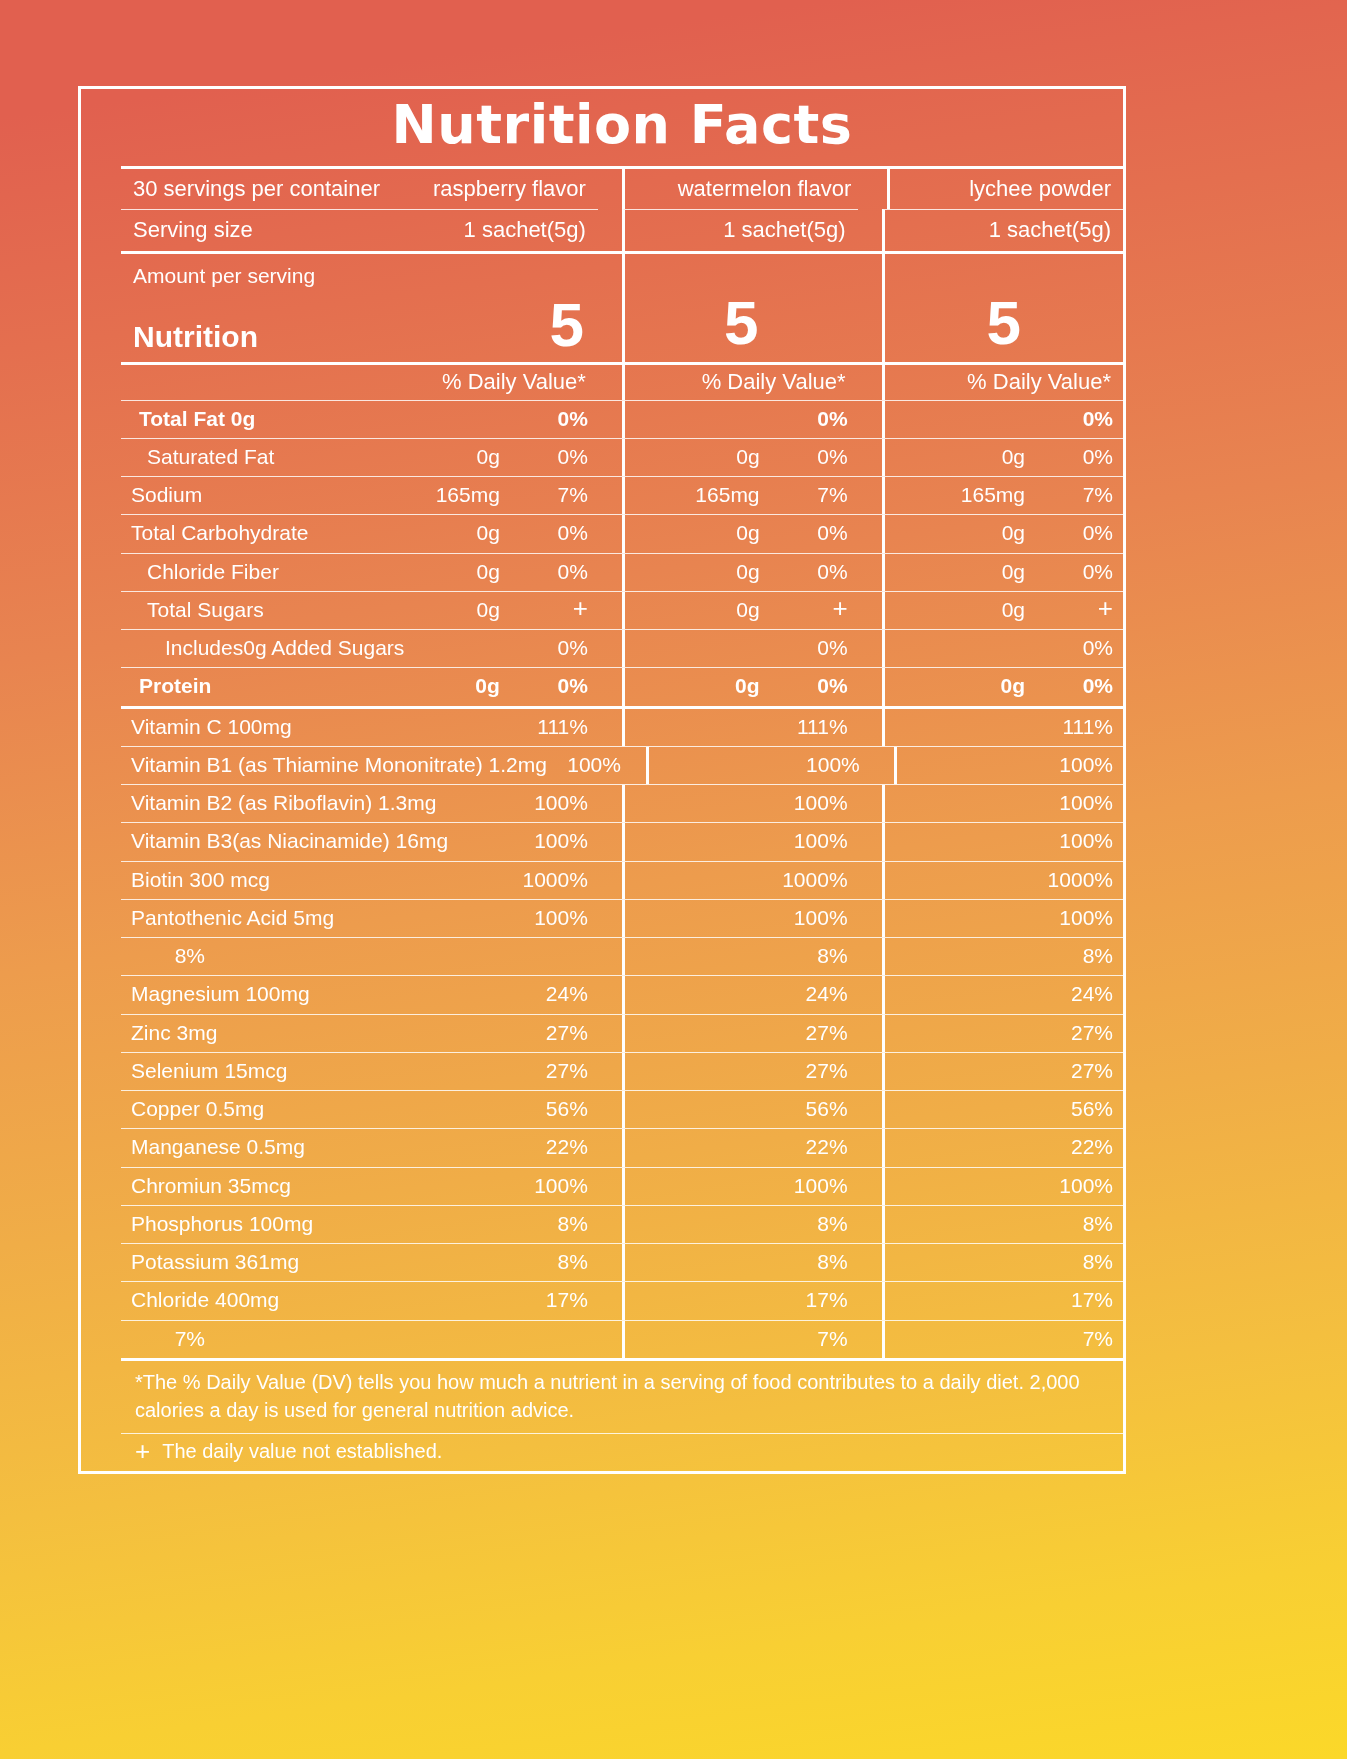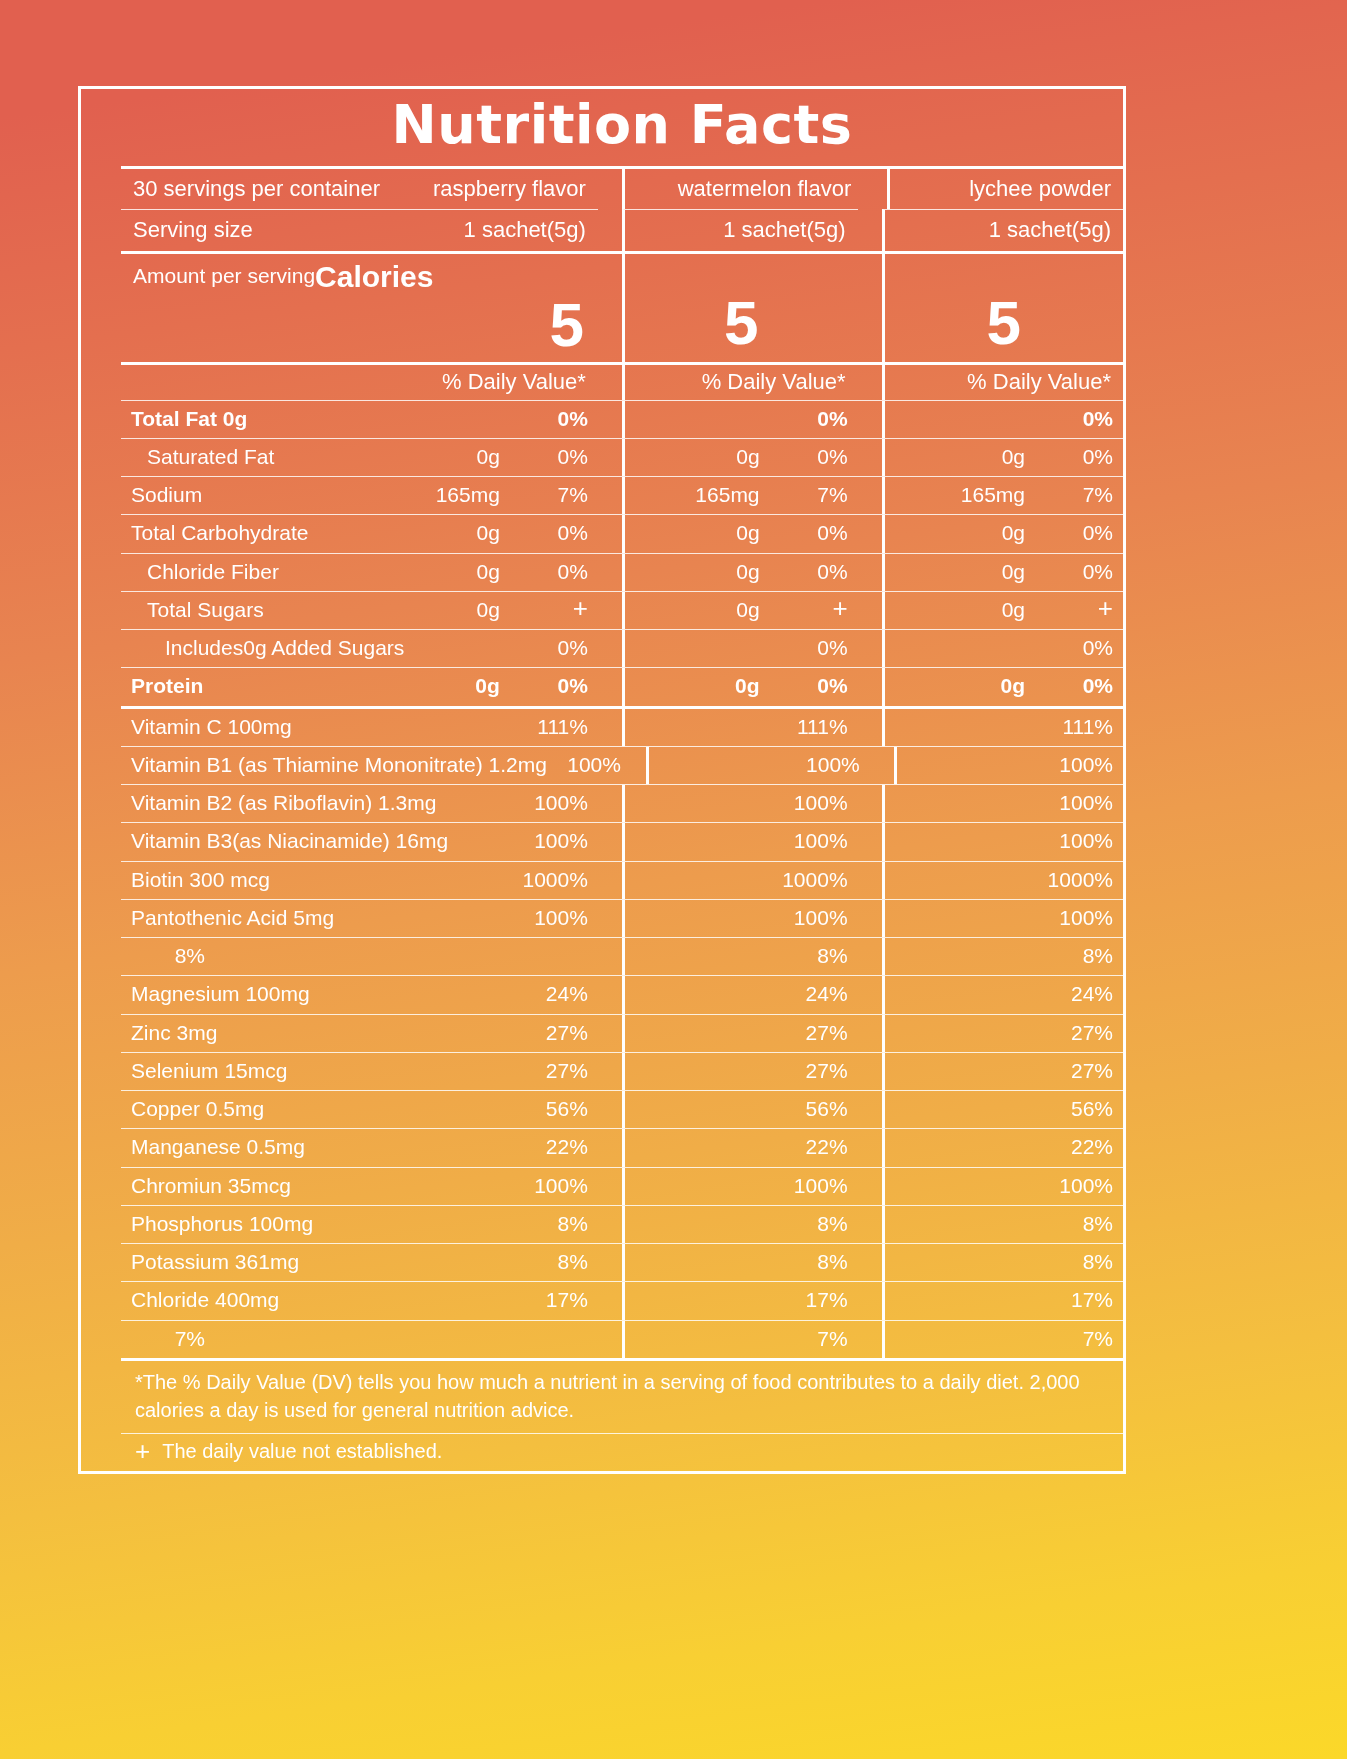--- a/index.html
+++ b/index.html
@@ -90,36 +90,36 @@
     min-height: 108px;
   }
   .cal-inner {
     display: flex;
     align-items: flex-end;
     justify-content: space-between;
     height: 100%;
     padding: 6px 14px 4px 12px;
     box-sizing: border-box;
   }
-  .cal-left { align-self: stretch; display: flex; justify-content: space-between; }
+  .cal-left { align-self: stretch; display: flex; flex-direction: column; justify-content: space-between; }
   .cal-aps { font-size: 21px; padding-top: 4px; }
   .cal-word { font-size: 30px; font-weight: bold; padding-bottom: 4px; }
   .cal-num { font-size: 62px; font-weight: bold; line-height: 1; padding-bottom: 2px; }
   .cal-num-only { width: 100%; display: flex; justify-content: center; align-items: flex-end; height: 100%; padding-bottom: 6px; box-sizing: border-box; }
 
   
   .dvhead {
     display: flex;
     justify-content: flex-end;
     font-size: 22px;
     font-weight: normal;
     padding: 4px 12px 5px 10px;
   }
 
-  .bold { font-weight: bold; }
+  .bold { font-weight: bold; margin-left: 8px; }
   .indent1 { padding-left: 16px; }
   .indent2 { padding-left: 34px; }
 
   .plus {
     display: inline-block;
     font-size: 26px;
     line-height: 0.8;
     font-weight: 300;
   }
 
@@ -182,21 +182,21 @@
         <span class="right">1 sachet(5g)</span>
       </div>
     </div>
   </div>
 
   <div class="grid-row thick-sep">
     <div class="col col-a cal-col">
       <div class="cal-inner">
         <div class="cal-left">
           <div class="cal-aps">Amount per serving</div>
-          <div class="cal-word">Calories</div>
+          <div class="cal-word">Nutrition</div>
         </div>
         <div class="cal-num">5</div>
       </div>
     </div>
     <div class="col col-b cal-col">
       <div class="cal-num-only">
         <div class="cal-num">5</div>
       </div>
     </div>
     <div class="col col-c cal-col">

